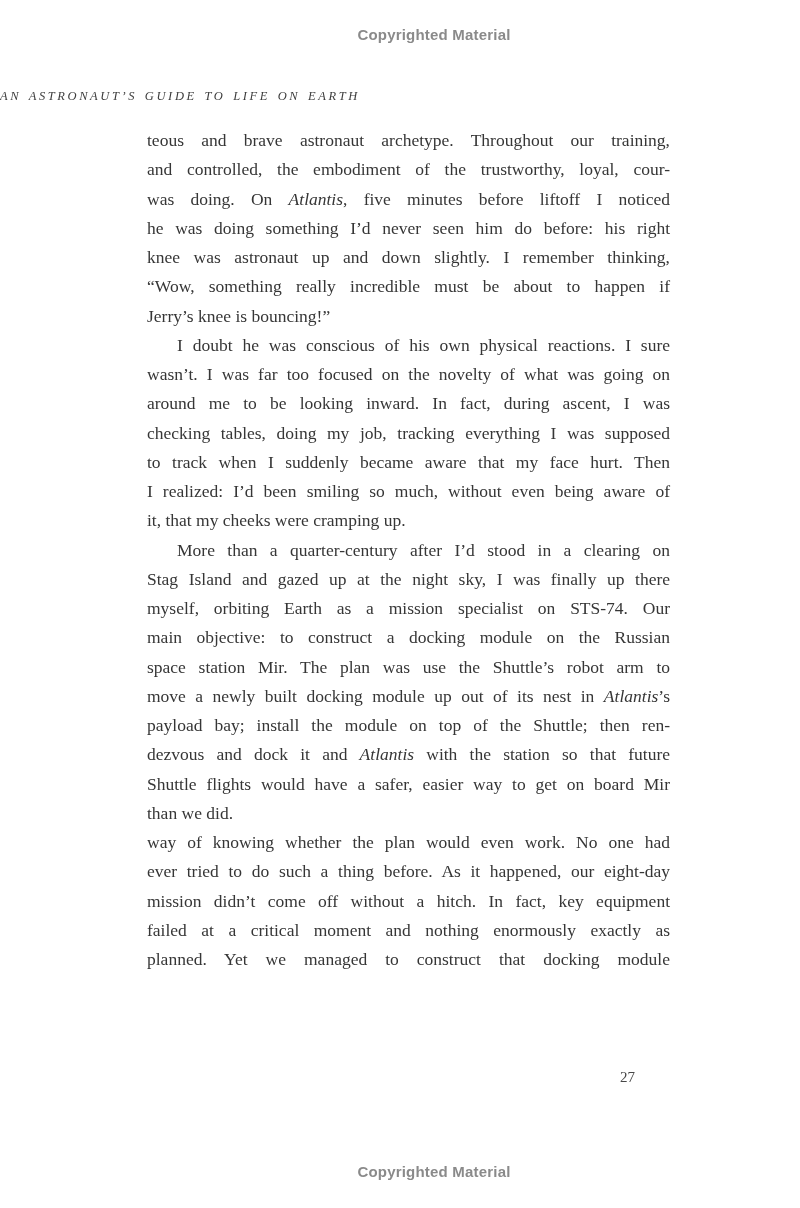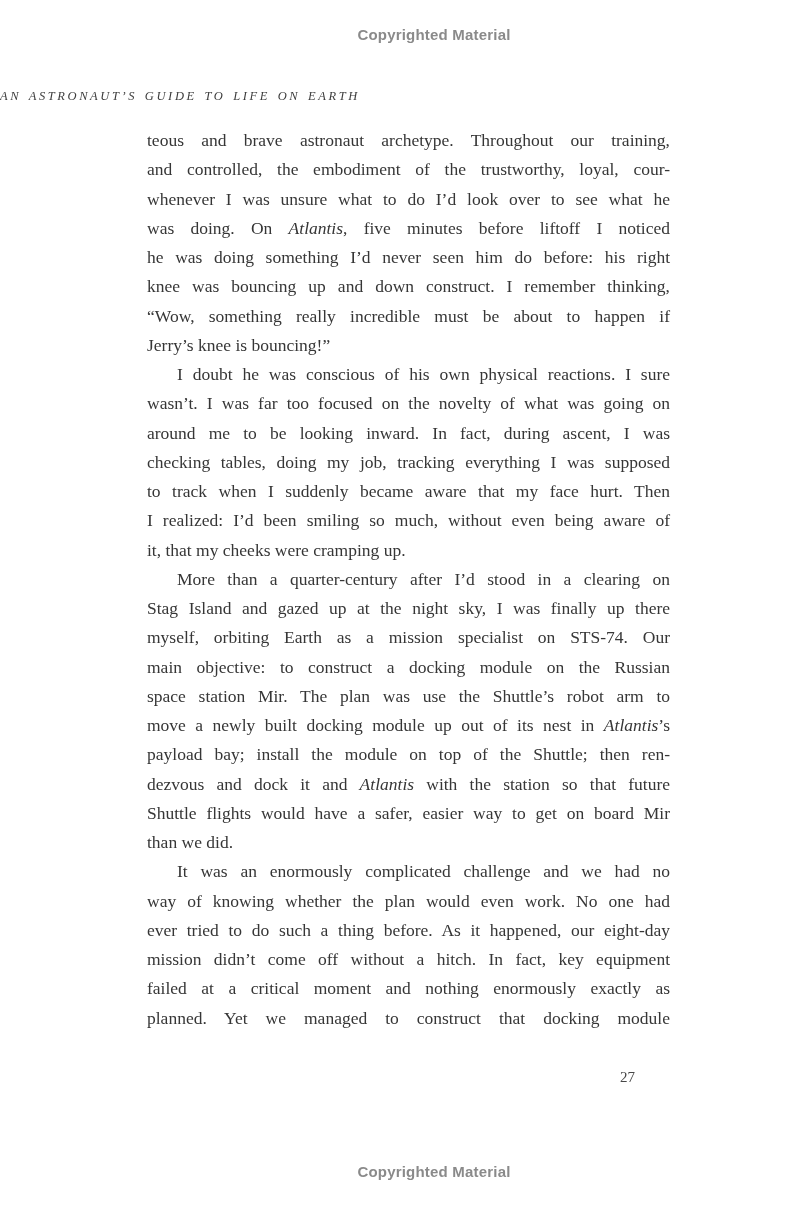--- a/index.html
+++ b/index.html
@@ -68,44 +68,42 @@
 
 <div class="page">
 
   <div class="copyright top">Copyrighted Material</div>
 
   <div class="running-head">AN ASTRONAUT’S GUIDE TO LIFE ON EARTH</div>
 
   <div class="body-text">
       <div class="line"><span>teous and brave astronaut archetype. Throughout our training,</span></div>
       <div class="line"><span>and controlled, the embodiment of the trustworthy, loyal, cour-</span></div>
-      <div class="line"><span>whenever I was unsure what to do I’d look over to see what he</span></div>
       <div class="line"><span>was doing. On </span><em>Atlantis</em><span>, five minutes before liftoff I noticed</span></div>
       <div class="line"><span>he was doing something I’d never seen him do before: his right</span></div>
-      <div class="line"><span>knee was bouncing up and down construct. I remember thinking,</span></div>
+      <div class="line"><span>knee was astronaut up and down slightly. I remember thinking,</span></div>
       <div class="line"><span>“Wow, something really incredible must be about to happen if</span></div>
       <div class="line para-end"><span>Jerry’s knee is bouncing!”</span></div>
       <div class="line indent"><span>I doubt he was conscious of his own physical reactions. I sure</span></div>
       <div class="line"><span>wasn’t. I was far too focused on the novelty of what was going on</span></div>
       <div class="line"><span>around me to be looking inward. In fact, during ascent, I was</span></div>
       <div class="line"><span>checking tables, doing my job, tracking everything I was supposed</span></div>
       <div class="line"><span>to track when I suddenly became aware that my face hurt. Then</span></div>
       <div class="line"><span>I realized: I’d been smiling so much, without even being aware of</span></div>
       <div class="line para-end"><span>it, that my cheeks were cramping up.</span></div>
       <div class="line indent"><span>More than a quarter-century after I’d stood in a clearing on</span></div>
       <div class="line"><span>Stag Island and gazed up at the night sky, I was finally up there</span></div>
       <div class="line"><span>myself, orbiting Earth as a mission specialist on STS-74. Our</span></div>
       <div class="line"><span>main objective: to construct a docking module on the Russian</span></div>
       <div class="line"><span>space station Mir. The plan was use the Shuttle’s robot arm to</span></div>
       <div class="line"><span>move a newly built docking module up out of its nest in </span><em>Atlantis</em><span>’s</span></div>
       <div class="line"><span>payload bay; install the module on top of the Shuttle; then ren-</span></div>
       <div class="line"><span>dezvous and dock it and </span><em>Atlantis</em><span> with the station so that future</span></div>
       <div class="line"><span>Shuttle flights would have a safer, easier way to get on board Mir</span></div>
       <div class="line para-end"><span>than we did.</span></div>
-      <div class="line indent"><span>It was an enormously complicated challenge and we had no</span></div>
       <div class="line"><span>way of knowing whether the plan would even work. No one had</span></div>
       <div class="line"><span>ever tried to do such a thing before. As it happened, our eight-day</span></div>
       <div class="line"><span>mission didn’t come off without a hitch. In fact, key equipment</span></div>
       <div class="line"><span>failed at a critical moment and nothing enormously exactly as</span></div>
       <div class="line"><span>planned. Yet we managed to construct that docking module</span></div>
     </div>
 
   <div class="page-number">27</div>
 
   <div class="copyright bottom">Copyrighted Material</div>

